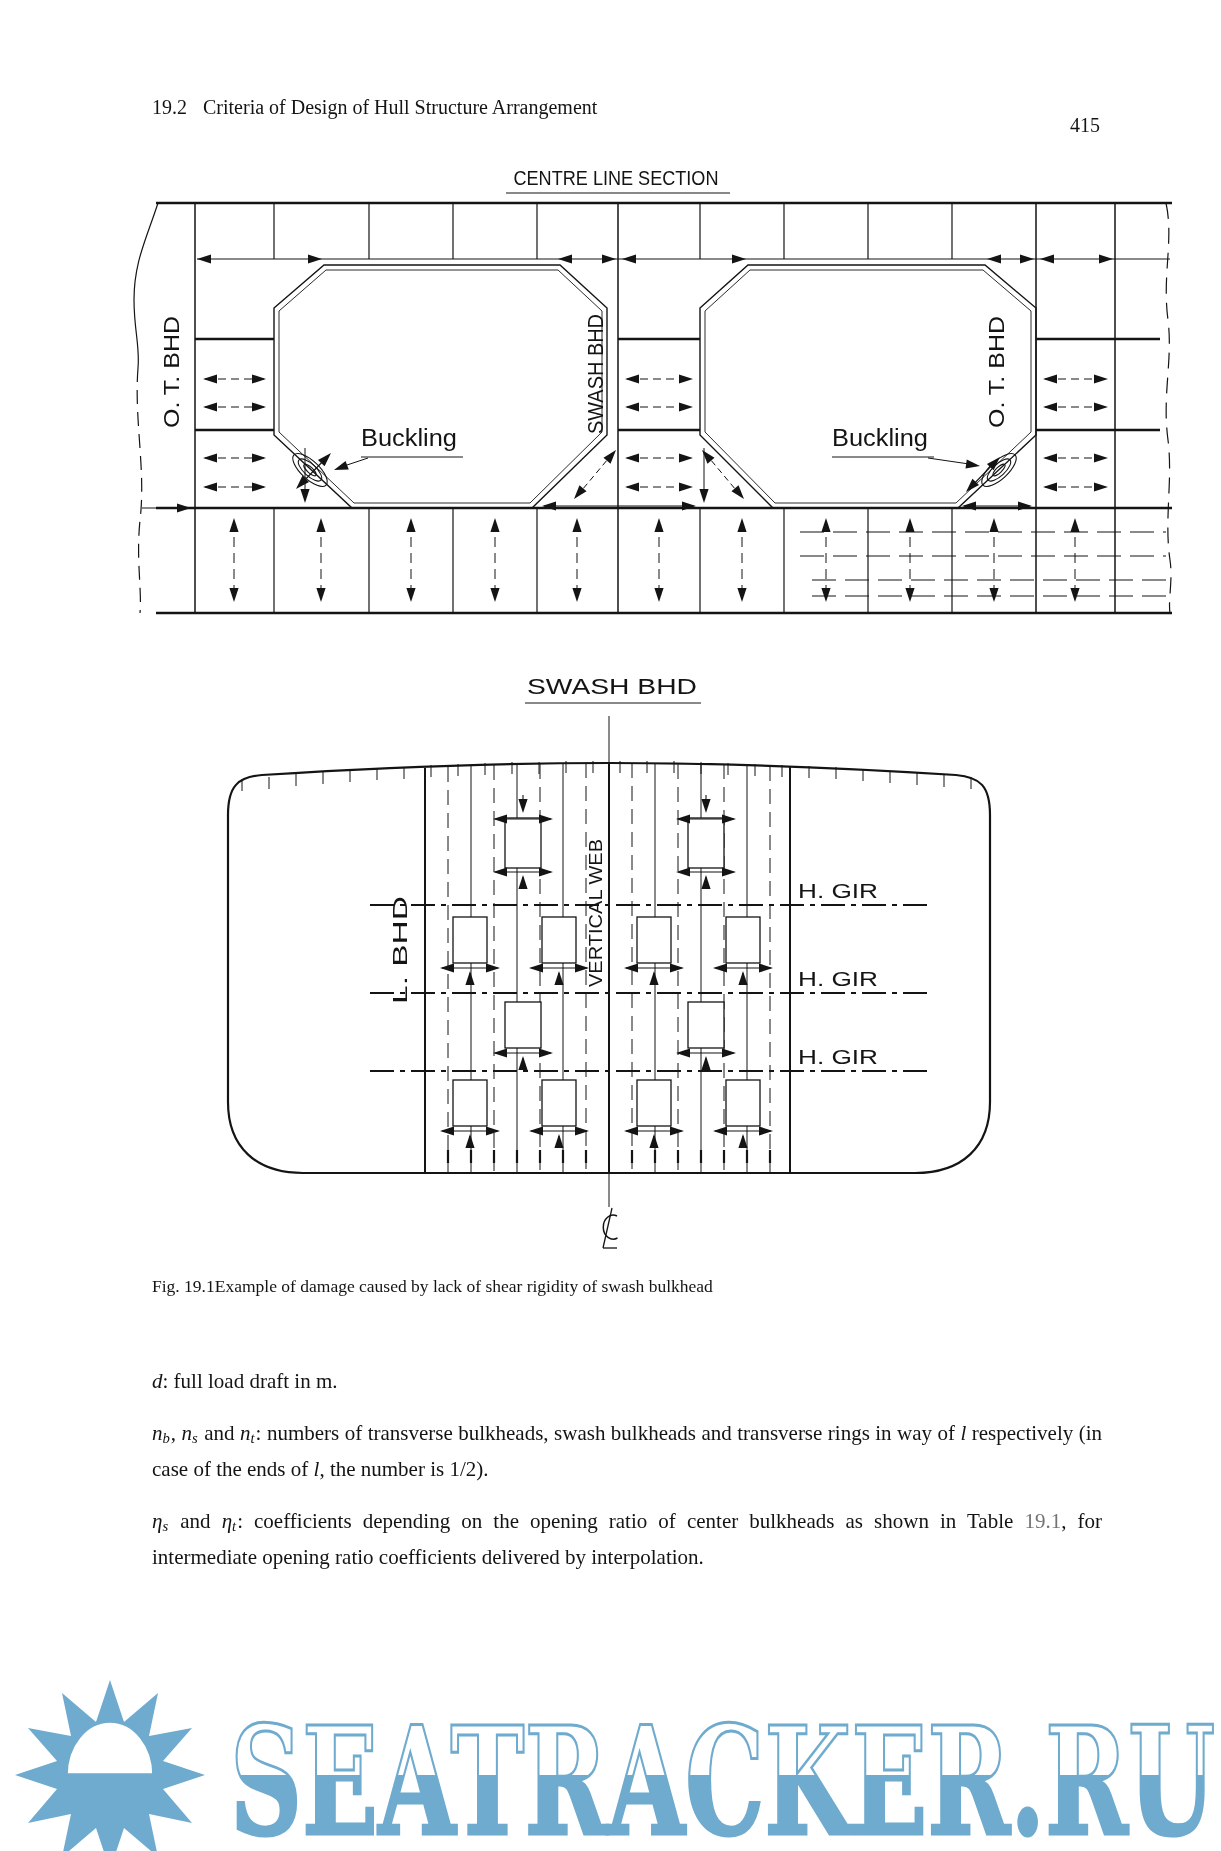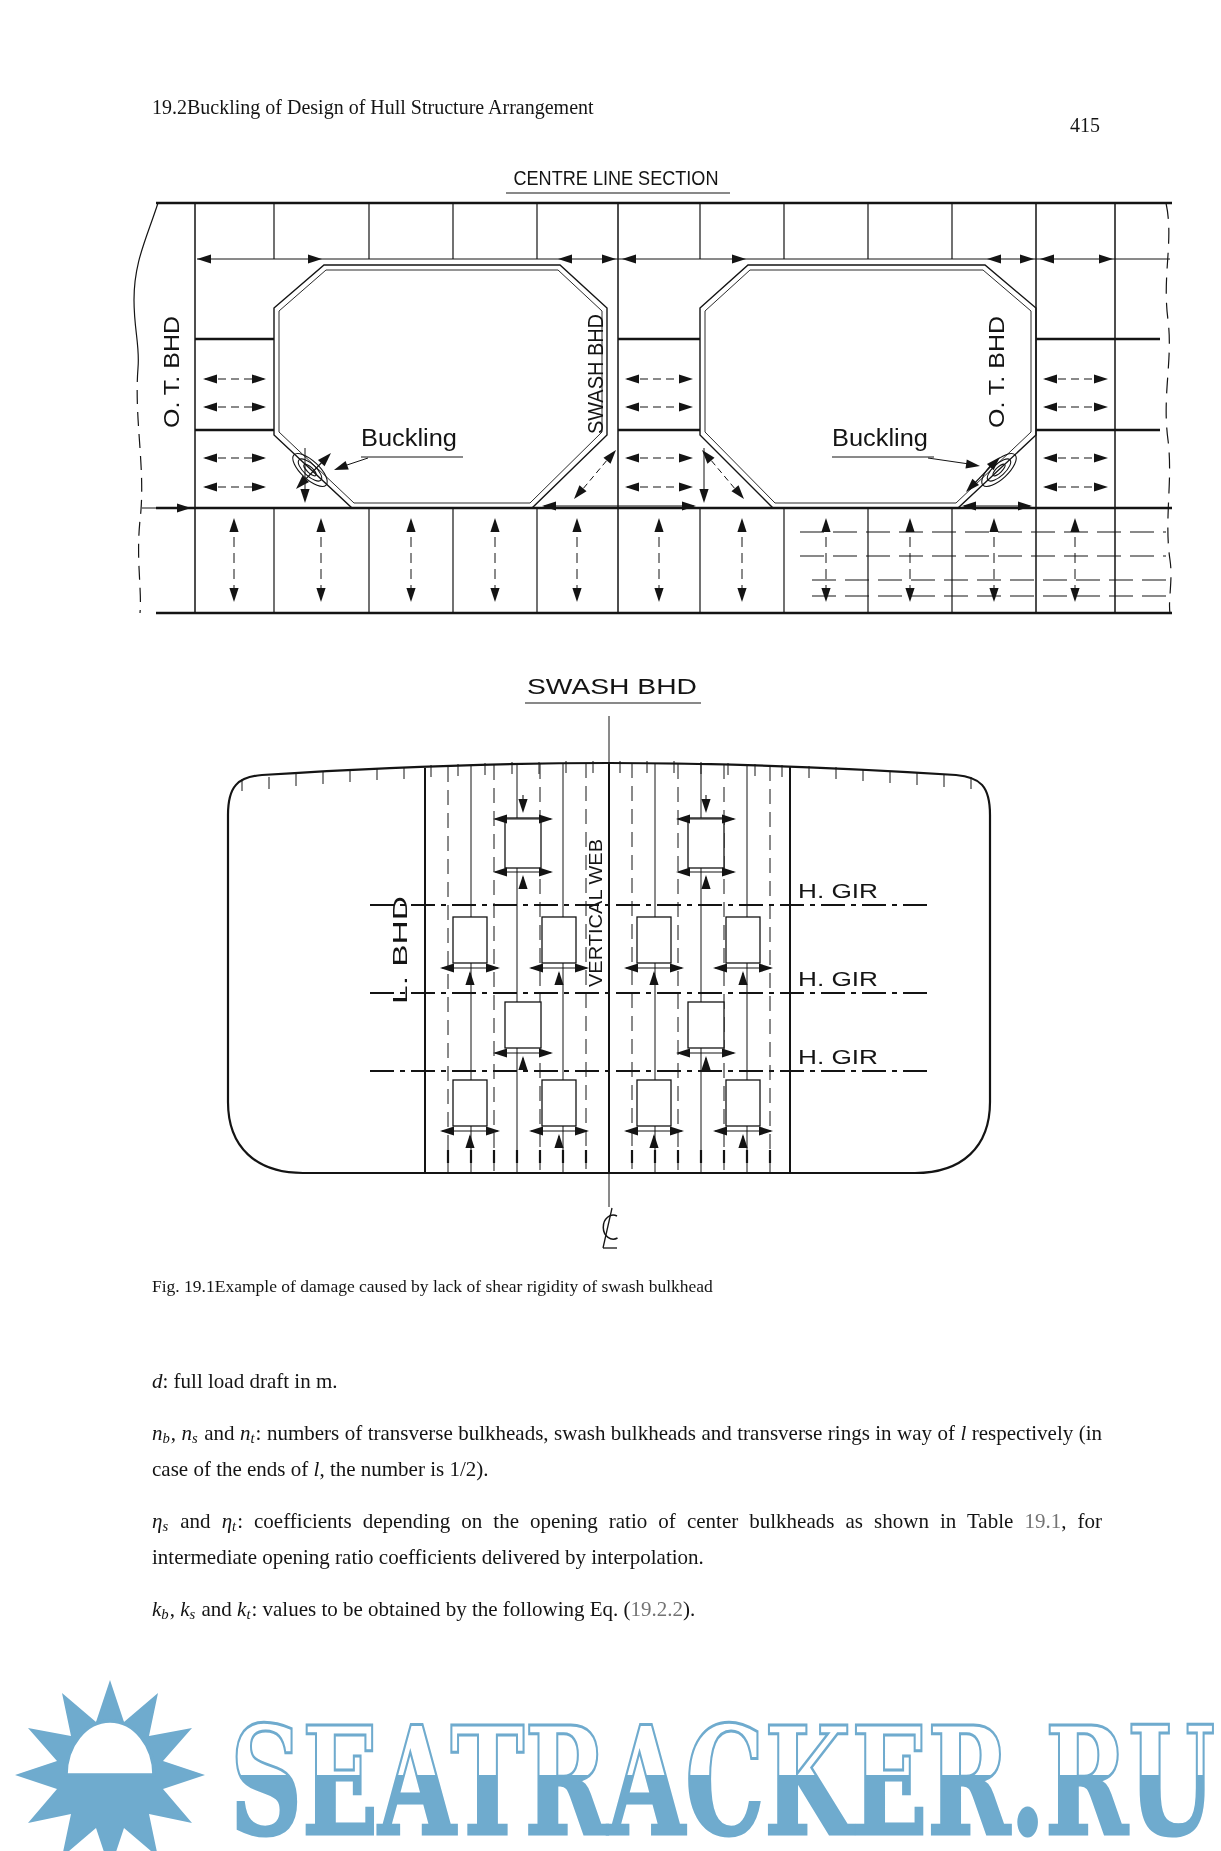--- a/index.html
+++ b/index.html
@@ -2,39 +2,39 @@
 <html><head>
 <meta charset="utf-8">
 <style>
   html,body{margin:0;padding:0;background:#e8e8e8;}
   .page{
     position:relative;width:1221px;height:1851px;margin:0 auto;
     background:#ffffff;overflow:hidden;
     font-family:"Liberation Serif", serif;color:#141414;
   }
   .hdr{position:absolute;top:96px;left:152px;right:121px;font-size:20px;}
-  .hdr .sec{margin-right:0;}
+  .hdr .sec{margin-right:16px;}
   .hdr .pageno{position:absolute;right:0;top:18px;}
   .drawing{position:absolute;left:0;top:0;width:1221px;height:1851px;}
   .cap{position:absolute;left:152px;top:1276px;width:940px;font-size:17.5px;}
   .cap .fl{font-weight:normal;}
   .cap .ct{}
   .paras{position:absolute;left:152px;top:1350px;width:950px;font-size:21px;line-height:31.5px;text-align:justify;}
   .paras p{margin:16px 0 20px 0;}
   .v{font-style:italic;}
   .b{font-style:italic;font-size:0.70em;vertical-align:-0.22em;margin-right:1px;}
   .lk{color:#737373;cursor:pointer;}
 </style>
 </head>
 <body>
 
 <div class="page">
 
   <div class="hdr">
-    <span class="sec">19.2</span><span>Buckling of Design of Hull Structure Arrangement</span>
+    <span class="sec">19.2</span><span>Criteria of Design of Hull Structure Arrangement</span>
     <span class="pageno">415</span>
   </div>
 
   <svg class="drawing" viewBox="0 0 1221 1851">
     <defs>
       <path id="ah" d="M0,0 L-14,-4.6 L-14,4.6 Z" fill="#141414" stroke="none"></path>
       <clipPath id="wmclip">
           <rect x="215" y="1775" width="1006" height="76"></rect>
         </clipPath>
     </defs>
@@ -348,16 +348,15 @@
   </svg>
 
   <div class="cap">
     <span class="fl">Fig. 19.1</span><span class="ct">Example of damage caused by lack of shear rigidity of swash bulkhead</span>
   </div>
 
   <div class="paras">
     <p><span class="v">d</span><span>: full load draft in m.</span></p>
     <p><span class="v">n</span><span class="b">b</span><span>, </span><span class="v">n</span><span class="b">s</span><span> and </span><span class="v">n</span><span class="b">t</span><span>: numbers of transverse bulkheads, swash bulkheads and transverse rings in way of </span><span class="v">l</span><span> respectively (in case of the ends of </span><span class="v">l</span><span>, the number is 1/2).</span></p>
     <p><span class="v">η</span><span class="b">s</span><span> and </span><span class="v">η</span><span class="b">t</span><span>: coefficients depending on the opening ratio of center bulkheads as shown in Table </span><span class="lk">19.1</span><span>, for intermediate opening ratio coefficients delivered by interpolation.</span></p>
-    <p><span class="v">k</span><span class="b">b</span><span>, </span><span class="v">k</span><span class="b">s</span><span> and </span><span class="v">k</span><span class="b">t</span><span>: values to be obtained by the following Eq. (</span><span class="lk">19.2.2</span><span>).</span></p>
   </div>
 
 </div>
 
 </body></html>

